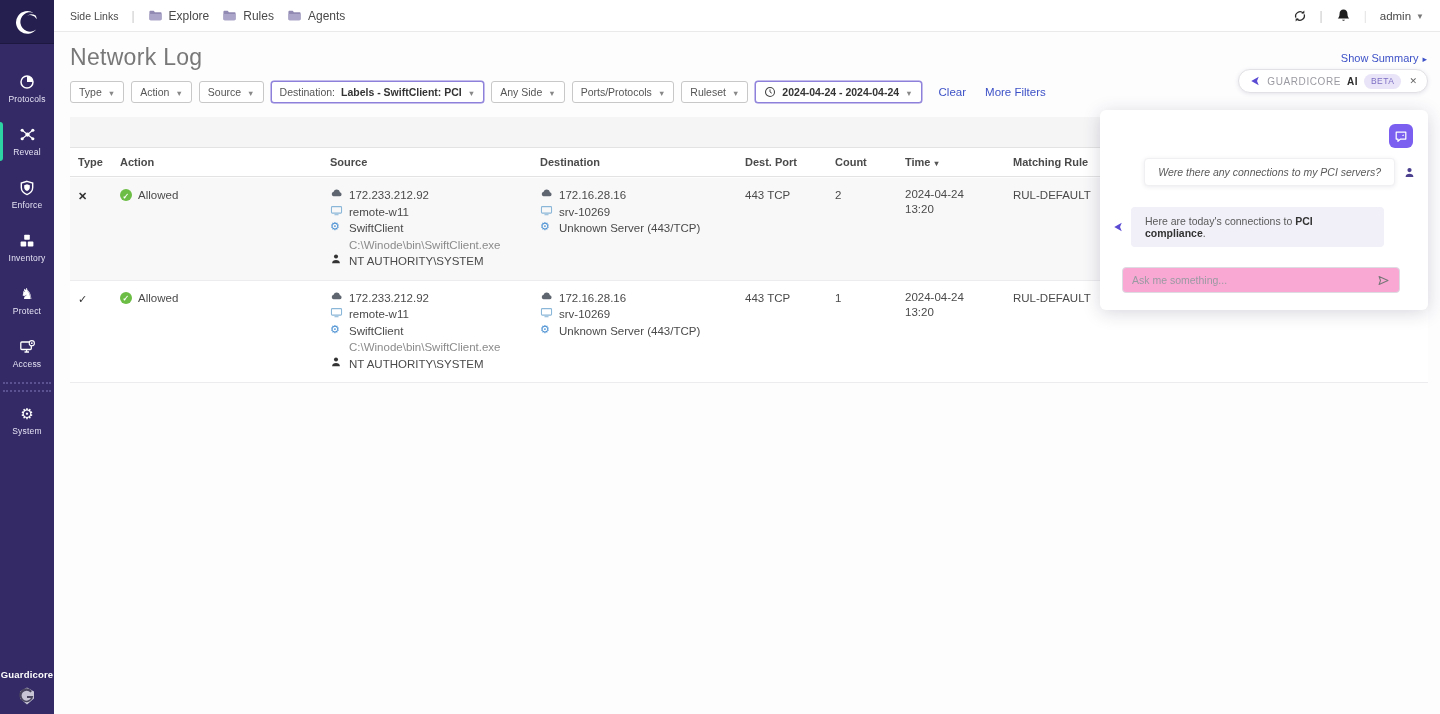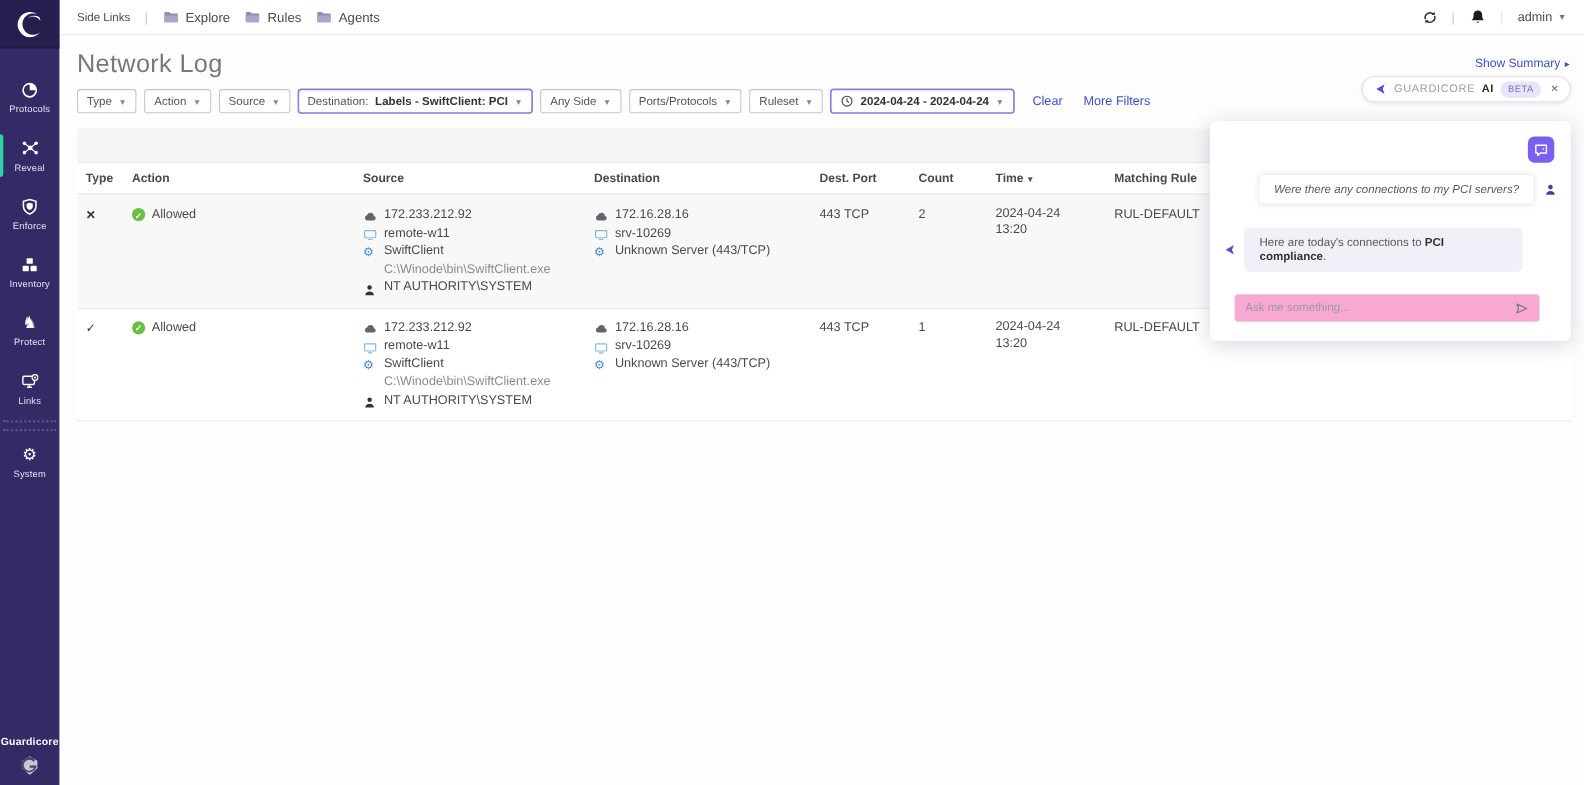--- a/index.html
+++ b/index.html
@@ -59,21 +59,21 @@
   .th.sorted::after { content:"▾"; font-size:8px; color:#555; margin-left:4px; }
   .tbody { position:absolute; left:70px; top:178px; width:1358px; z-index:1; }
   .trow { padding:9px 0 10px 8px; border-bottom:1px solid #ececee; align-items:start; cursor:pointer; }
   .trow.odd { background:#f8f8f9; }
   .trow.even { background:#fff; }
   .cell { font-size:11.5px; color:#4a4a4a; line-height:16.5px; }
   .type-glyph { font-size:11px; color:#333; font-weight:bold; padding-top:1px; display:inline-block; }
   .action-line { display:flex; align-items:center; gap:6px; }
   .ok-badge { width:12px; height:12px; border-radius:50%; background:#6cbd45; position:relative; flex:0 0 12px; }
   .ok-badge::after { content:"✓"; position:absolute; left:2.5px; top:-0.5px; font-size:8px; color:#fff; font-weight:bold; }
-  .ent-line { display:flex; align-items:flex-end; gap:6px; line-height:16.5px; }
+  .ent-line { display:flex; align-items:flex-start; gap:6px; line-height:16.5px; }
   .ent-line .ic { flex:0 0 13px; display:inline-flex; }
   .path-line { padding-left:19px; color:#8b8b8b; line-height:16.5px; }
   .gear-txt { font-size:11px; color:#4a90d2; line-height:13px; }
   .time-cell div { line-height:15px; }
 
   
   .ai-panel { position:absolute; left:1100px; top:110px; width:328px; height:200px; background:#fff; border-radius:6px; box-shadow:0 3px 18px rgba(40,40,80,.18); z-index:35; }
   .new-chat-btn { position:absolute; top:14px; right:15px; width:24px; height:24px; background:#7a5ff0; border-radius:6px; display:flex; align-items:center; justify-content:center; cursor:pointer; }
   .msg-user-row { position:absolute; top:48px; left:0; right:12px; display:flex; justify-content:flex-end; align-items:center; gap:8px; }
   .bubble-user { background:#fff; border:1px solid #f0f0f2; box-shadow:0 1px 4px rgba(60,60,100,.10); border-radius:4px; padding:7px 13px; font-size:10.5px; color:#5a5a5a;font-style:italic; }
@@ -206,21 +206,21 @@
         <span class="lbl">Inventory</span>
       </div>
       <div class="side-item">
         <span class="side-glyph">♞</span>
         <span class="lbl">Protect</span>
       </div>
       <div class="side-item">
         <svg width="16" height="16">
             <use href="#i-monlock"></use>
           </svg>
-        <span class="lbl">Links</span>
+        <span class="lbl">Access</span>
       </div>
       <div class="side-sep"></div>
       <div class="side-item">
         <span class="side-glyph">⚙</span>
         <span class="lbl">System</span>
       </div>
     </div>
     <div class="side-bottom">
       <span class="side-brand">Guardicore</span>
       <svg width="20" height="20">

